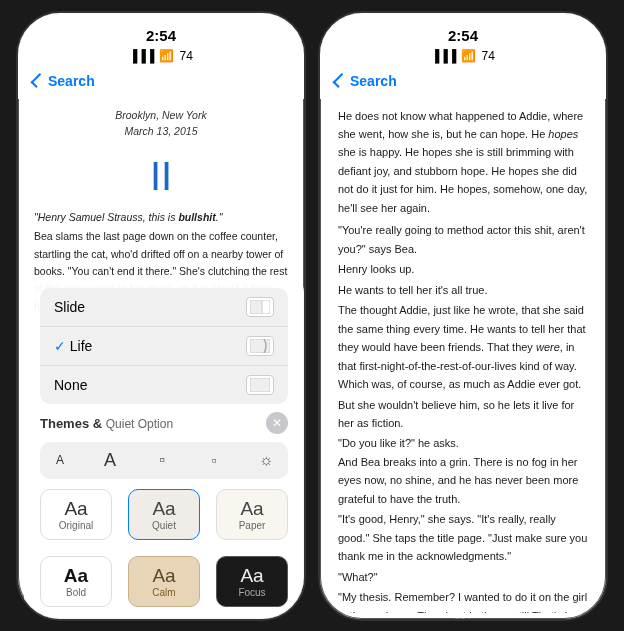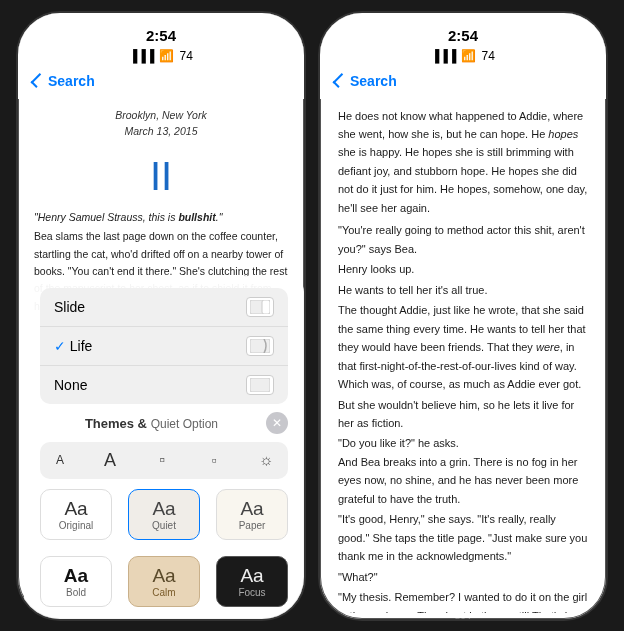--- a/index.html
+++ b/index.html
@@ -177,23 +177,22 @@
       border: 1px solid #ccc;
       display: flex;
       align-items: center;
       justify-content: center;
       font-size: 9px;
     }
 
     .themes-header {
       display: flex;
       align-items: center;
-      justify-content: flex-end;
+      justify-content: space-between;
       margin-bottom: 8px;
-      gap: 48px;
     }
 
     .themes-title {
       font-size: 13px;
       font-weight: 600;
       color: #333;
     }
 
     .close-btn {
       width: 22px;

